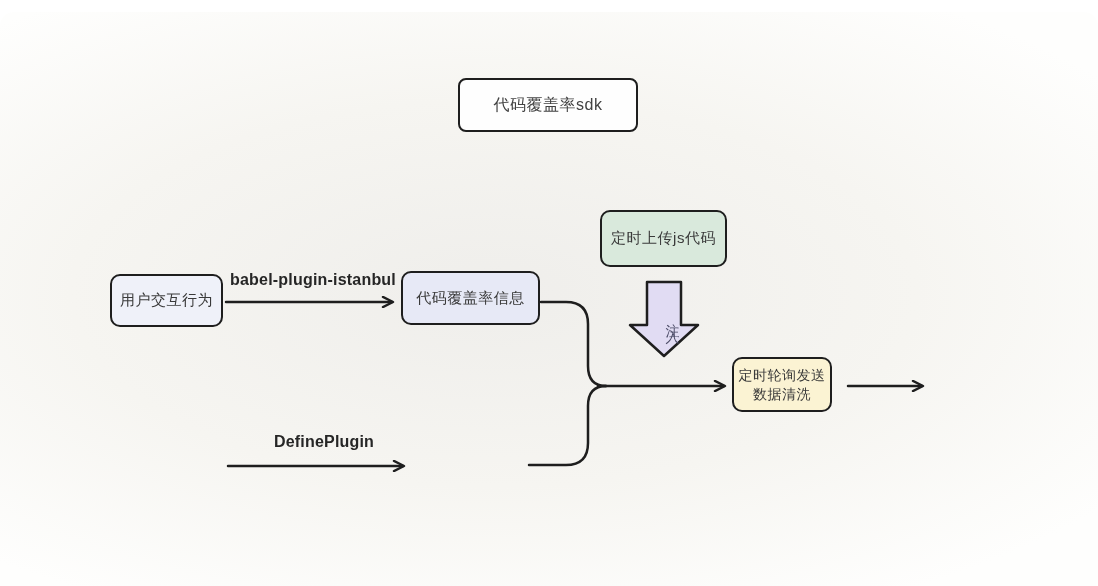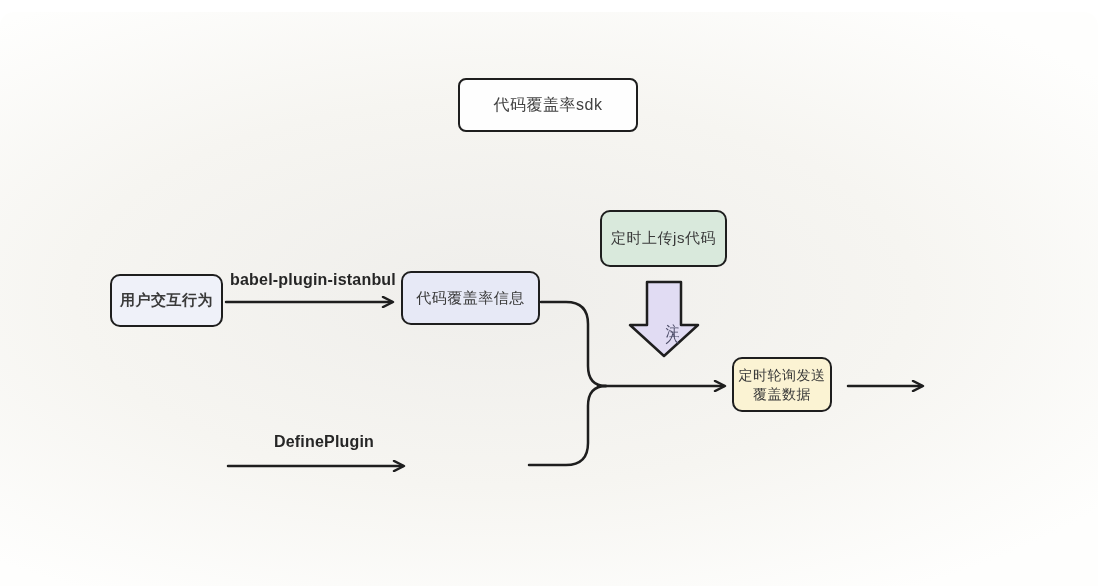--- a/index.html
+++ b/index.html
@@ -24,21 +24,21 @@
     flex-direction: column;
     align-items: center;
     justify-content: center;
     color: #3a3a3a;
     font-size: 15px;
     line-height: 1.35;
     text-align: center;
     letter-spacing: 0.5px;
   }
   .node-title     { left: 458px; top: 66px;  width: 180px; height: 54px; background: #fefefe; border-radius: 8px; font-size: 16px; color: #424242; }
-  .node-user-int  { left: 110px; top: 262px; width: 113px; height: 53px; background: #eff1f9; font-weight: bold; }
+  .node-user-int  { left: 110px; top: 262px; width: 113px; height: 53px; background: #eff1f9; }
   .node-cov-info  { left: 401px; top: 259px; width: 139px; height: 54px; background: #e7e9f6; }
   .node-user-cfg  { left: 110px; top: 425px; width: 115px; height: 57px; background: #eff1f9; }
   .node-app-info  { left: 412px; top: 424px; width: 116px; height: 58px; background: #e7e9f6; }
   .node-upload-js { left: 600px; top: 198px; width: 127px; height: 57px; background: #d9e9dc; }
   .node-polling   { left: 732px; top: 345px; width: 100px; height: 55px; background: #fbf3d3; font-size: 14px; }
   .node-cleaning  { left: 930px; top: 346px; width: 90px;  height: 55px; background: #d8dbec; }
   .edge-label {
     position: absolute;
     z-index: 2;
     transform: translateX(-50%);
@@ -102,21 +102,21 @@
   </div>
 
 
 
   <div class="node node-upload-js">
     <span>定时上传js代码</span>
   </div>
 
   <div class="node node-polling">
     <span>定时轮询发送</span>
-    <span>覆盖数据</span>
+    <span>数据清洗</span>
   </div>
 
 
   <div class="edge-label label-babel">babel-plugin-istanbul</div>
 
   <div class="edge-label label-define">DefinePlugin</div>
 
   <div class="inject-label">注入</div>
 
 </div>

